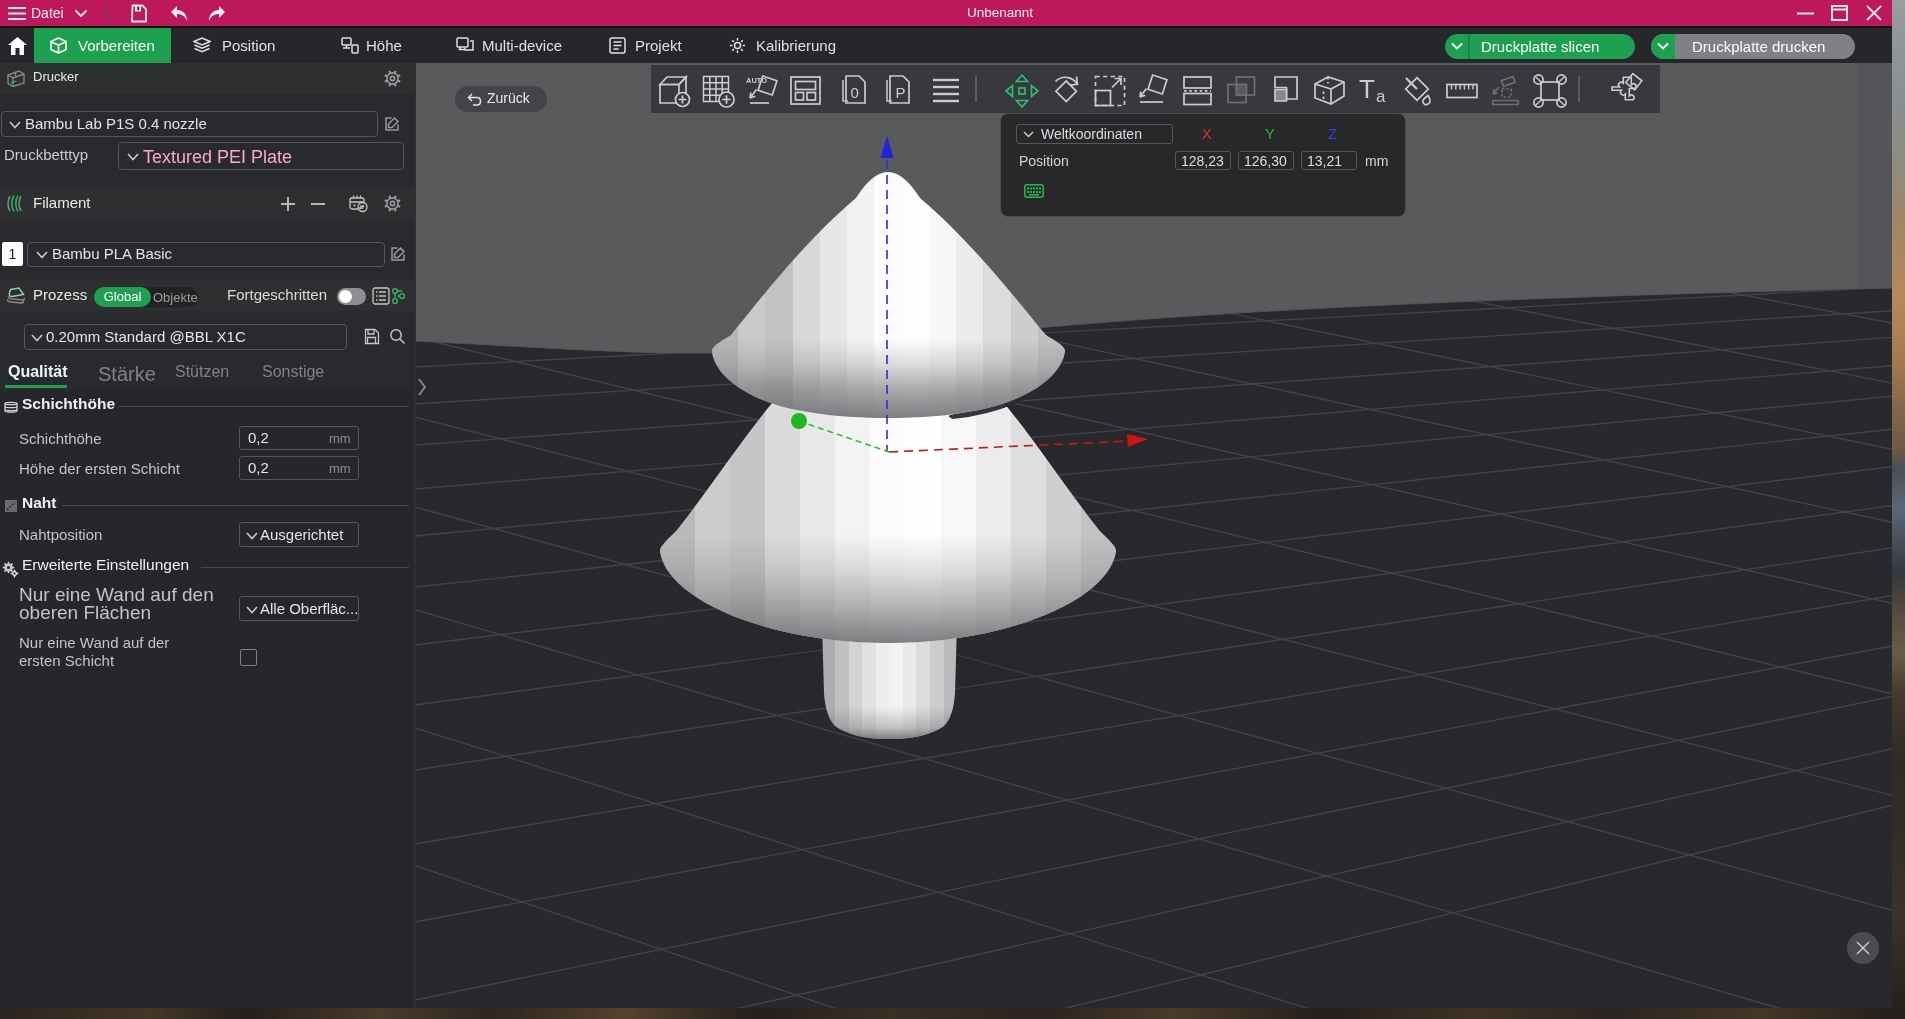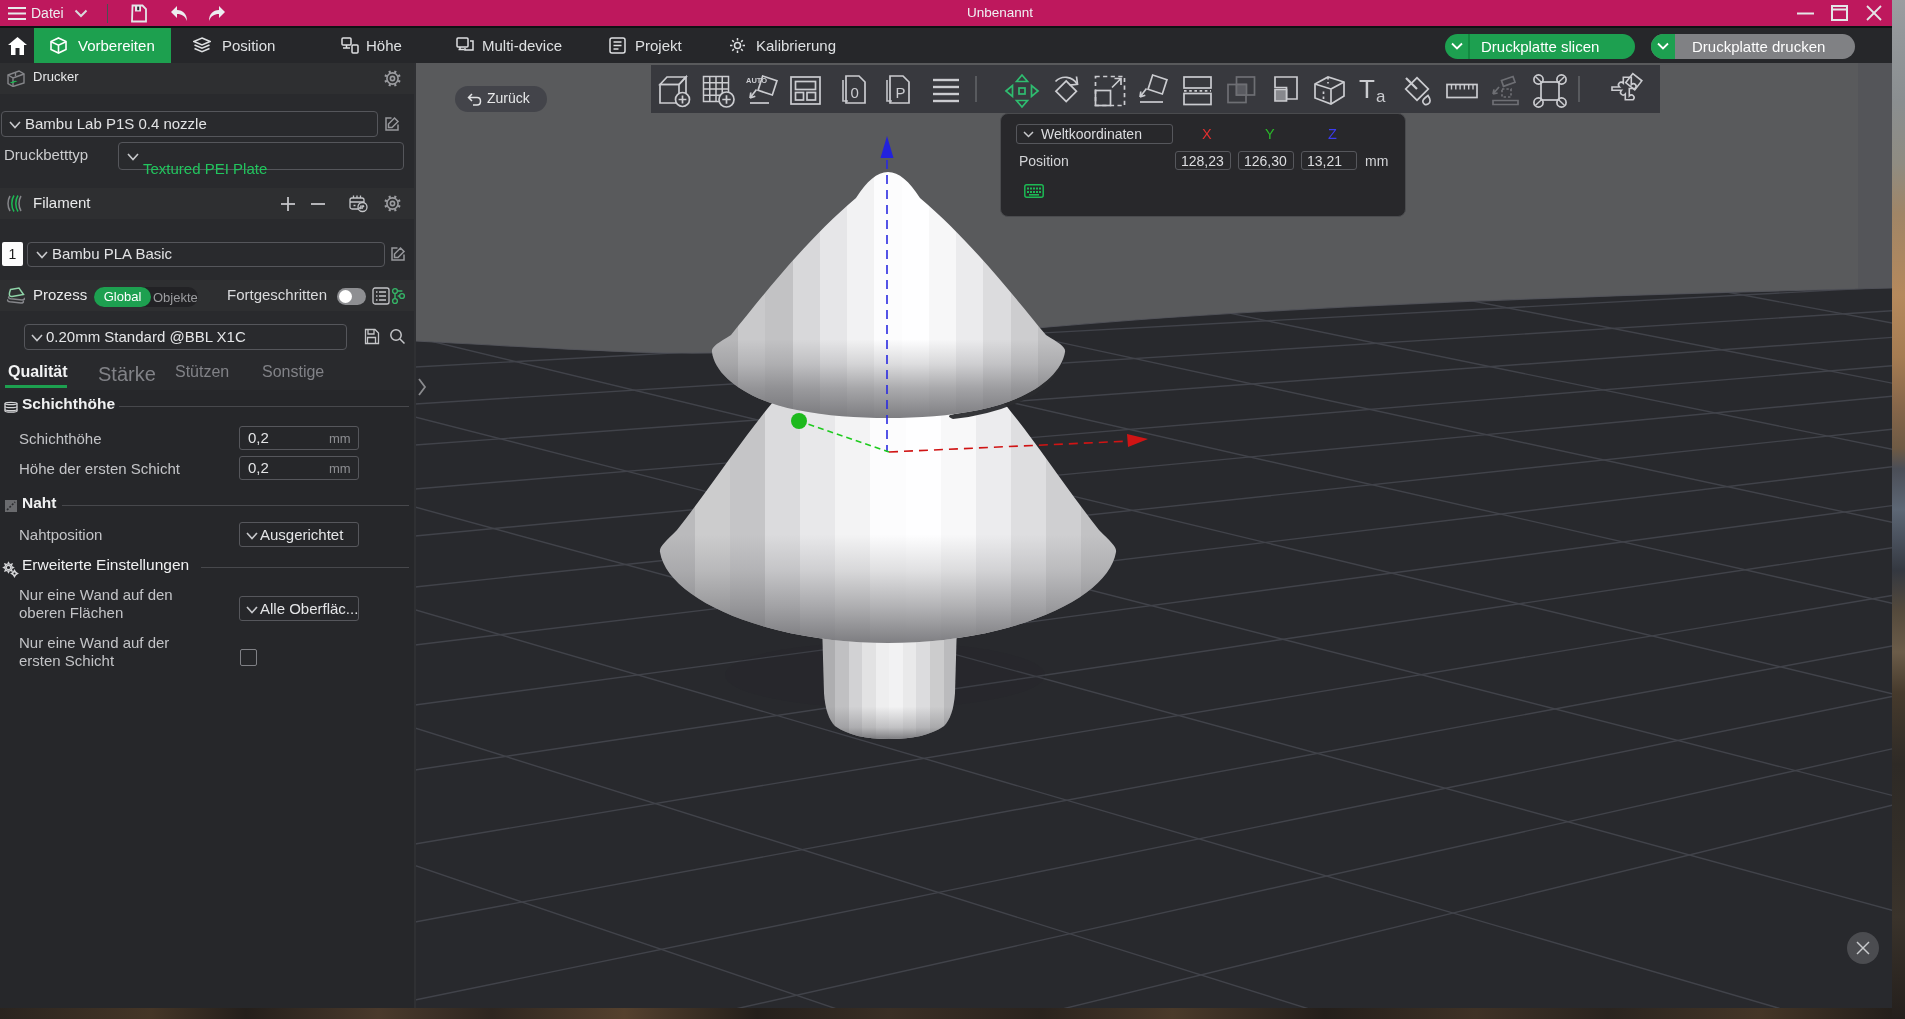--- a/index.html
+++ b/index.html
@@ -520,21 +520,21 @@
           <path d="M14 8.5 V14 H2 V2 H7.5"></path>
           <path d="M10.5 2 L14 5.5 L8 11.5 H4.5 V8 Z"></path>
         </g>
       </svg>
 
    <div class="abs" style="left:4px;top:83px;font-size:15px;color:#cbccce">Druckbetttyp</div>
    <div class="abs" style="left:118px;top:79px;width:286px;height:28px;border:1px solid #55565b;border-radius:4px"></div>
    <svg class="abs" style="left:127px;top:90px" width="12" height="8" viewBox="0 0 12 8">
         <path d="M1 1 L6 6.5 L11 1" fill="none" stroke="#c8c9cc" stroke-width="1.6"></path>
       </svg>
-   <div class="abs" style="left:143px;top:97px;font-size:15px;color:#22c55e">Textured PEI Plate</div>
+   <div class="abs" style="left:143px;top:84px;font-size:18px;color:#f9a8d4">Textured PEI Plate</div>
 
    <div class="abs" style="left:0;top:125px;width:415px;height:31px;background:#2e2f31"></div>
    <svg class="abs" style="left:7px;top:131px" width="17" height="19" viewBox="0 0 17 19">
         <g fill="none" stroke-width="1.5">
           <path d="M3 2 C1.8 4 1 6.8 1 9.5 C1 12.2 1.8 15 3 17" stroke="#85868a"></path>
           <path d="M7 1.5 C5.6 3.6 4.8 6.4 4.8 9.5 C4.8 12.6 5.6 15.4 7 17.5" stroke="#1db954"></path>
           <path d="M11 1.5 C9.6 3.6 8.8 6.4 8.8 9.5 C8.8 12.6 9.6 15.4 11 17.5" stroke="#1db954"></path>
           <path d="M14 2 C12.8 4 12 6.8 12 9.5 C12 12.2 12.8 15 14 17" stroke="#85868a"></path>
         </g>
       </svg>
@@ -674,21 +674,21 @@
    <svg class="abs" style="left:2px;top:498px" width="17" height="17" viewBox="0 0 17 17">
         <g fill="none" stroke="#d4d5d7" stroke-width="1.2">
           <circle cx="6.5" cy="6.5" r="2.2"></circle>
           <path d="M6.5 1.5 l0.9 1.7 h-1.8 z M6.5 11.5 l0.9 -1.7 h-1.8 z M1.5 6.5 l1.7 -0.9 v1.8 z M11.5 6.5 l-1.7 -0.9 v1.8 z M2.9 2.9 l1.8 0.6 l-1.2 1.2 z M10.1 10.1 l-1.8 -0.6 l1.2 -1.2 z M10.1 2.9 l-0.6 1.8 l-1.2 -1.2 z M2.9 10.1 l0.6 -1.8 l1.2 1.2 z"></path>
           <circle cx="12.5" cy="12.5" r="1.7"></circle>
           <path d="M12.5 9.3 l0.7 1.2 h-1.4 z M12.5 15.7 l0.7 -1.2 h-1.4 z M9.3 12.5 l1.2 -0.7 v1.4 z M15.7 12.5 l-1.2 -0.7 v1.4 z"></path>
         </g>
       </svg>
    <div class="abs" style="left:22px;top:493px;font-size:15.5px;font-weight:normal;color:#f0f1f2">Erweiterte Einstellungen</div>
    <div class="abs" style="left:201px;top:504px;width:208px;height:1px;background:#47484c"></div>
-   <div class="abs" style="left:19px;top:523px;font-size:15px;color:#c3c4c7;line-height:18px">Nur eine Wand auf den<br>oberen Flächen</div>
+   <div class="abs" style="left:19px;top:523px;font-size:19px;color:#c3c4c7;line-height:18px">Nur eine Wand auf den<br>oberen Flächen</div>
    <div class="abs" style="left:239px;top:533px;width:120px;height:25px;border:1px solid #56575c;border-radius:3px"></div>
    <svg class="abs" style="left:246px;top:543px" width="12" height="8" viewBox="0 0 12 8">
         <path d="M1 1 L6 6.5 L11 1" fill="none" stroke="#c8c9cc" stroke-width="1.6"></path>
       </svg>
    <div class="abs" style="left:260px;top:537px;font-size:15px;color:#e4e5e7">Alle Oberfläc...</div>
    <div class="abs" style="left:19px;top:571px;font-size:15px;color:#c3c4c7;line-height:18px">Nur eine Wand auf der<br>ersten Schicht</div>
    <div class="abs" style="left:240px;top:586px;width:17px;height:17px;border:1.5px solid #808186;border-radius:2px"></div>
   </div>
 </div>
 <div id="rightstrip">

